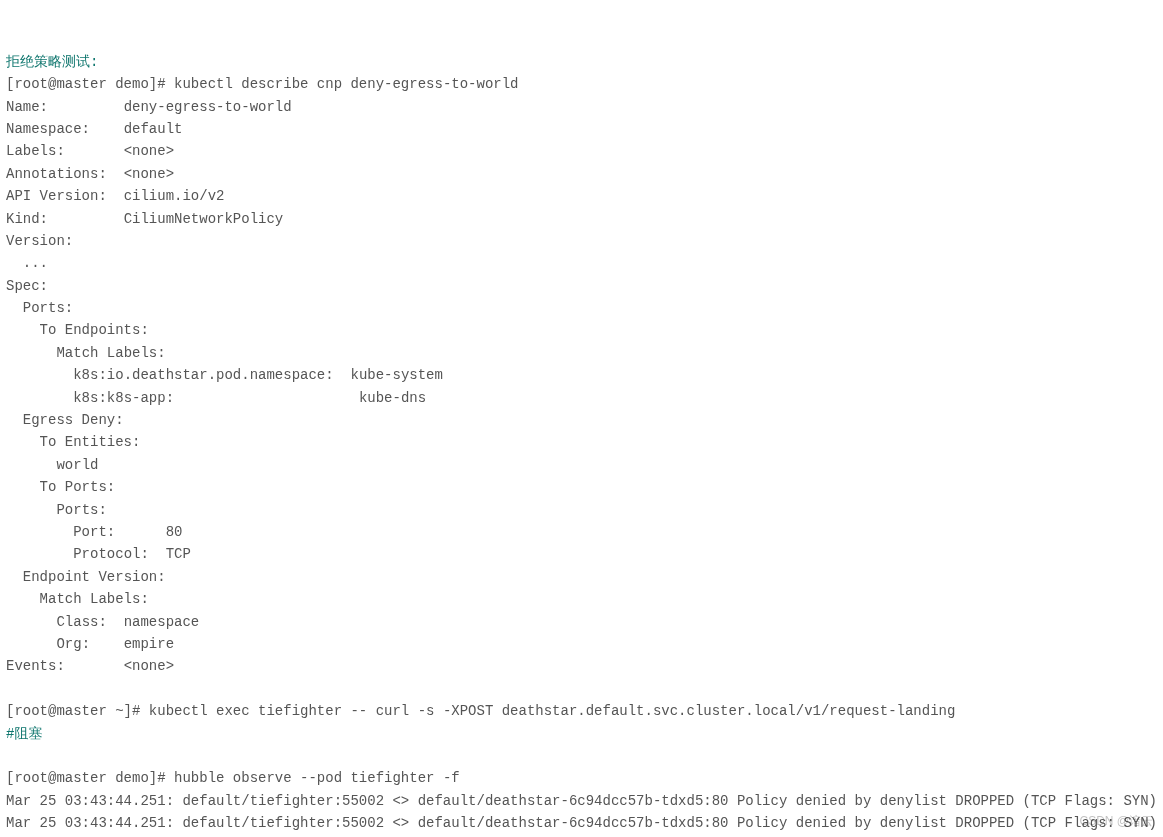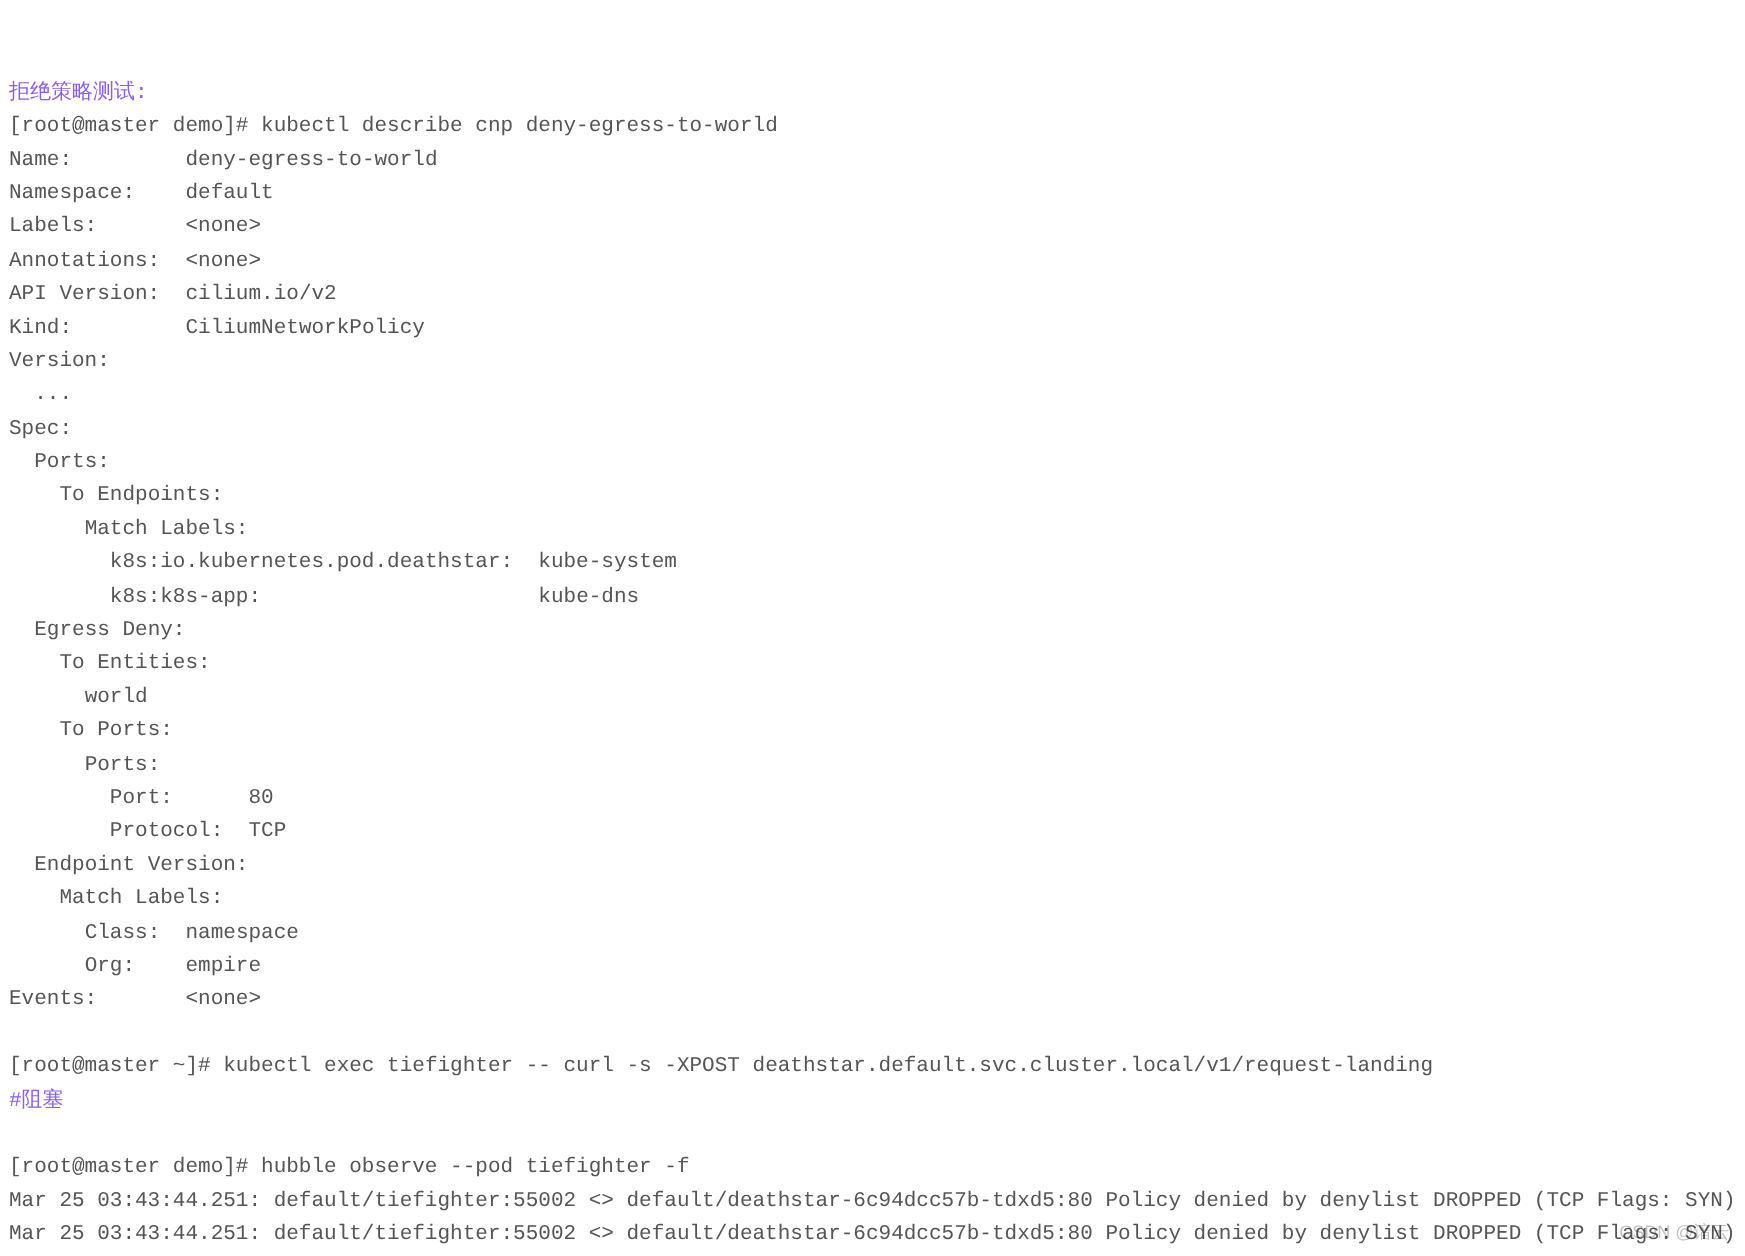--- a/index.html
+++ b/index.html
@@ -5,21 +5,21 @@
     body {
       font-family: "Courier New", Consolas, monospace;
       font-size: 14px;
       line-height: 1.6;
       color: #555;
       background: #fff;
       margin: 0;
       padding: 6px;
       white-space: pre;
     }
-    .comment-red { color: #8b5cf6; }
+    .comment-red { color: #0f766e; }
     .watermark {
       position: fixed;
       bottom: 6px;
       right: 10px;
       font-family: sans-serif;
       font-size: 12px;
       color: rgba(0,0,0,0.25);
       white-space: normal;
       margin-left: 16px;
     }
@@ -34,21 +34,21 @@
 <span>Labels:</span>       <span>&lt;none&gt;</span>
 <span>Annotations:</span>  <span>&lt;none&gt;</span>
 <span>API Version:</span>  <span>cilium.io/v2</span>
 <span>Kind:</span>         <span>CiliumNetworkPolicy</span>
 <span>Version:</span>
   <span>...</span>
 <span>Spec:</span>
   <span>Ports:</span>
     <span>To Endpoints:</span>
       <span>Match Labels:</span>
-        <span>k8s:io.kubernetes.pod.deathstar:</span>  <span>kube-system</span>
+        <span>k8s:io.deathstar.pod.namespace:</span>  <span>kube-system</span>
         <span>k8s:k8s-app:</span>                      <span>kube-dns</span>
   <span>Egress Deny:</span>
     <span>To Entities:</span>
       <span>world</span>
     <span>To Ports:</span>
       <span>Ports:</span>
         <span>Port:</span>      <span>80</span>
         <span>Protocol:</span>  <span>TCP</span>
   <span>Endpoint Version:</span>
     <span>Match Labels:</span>

